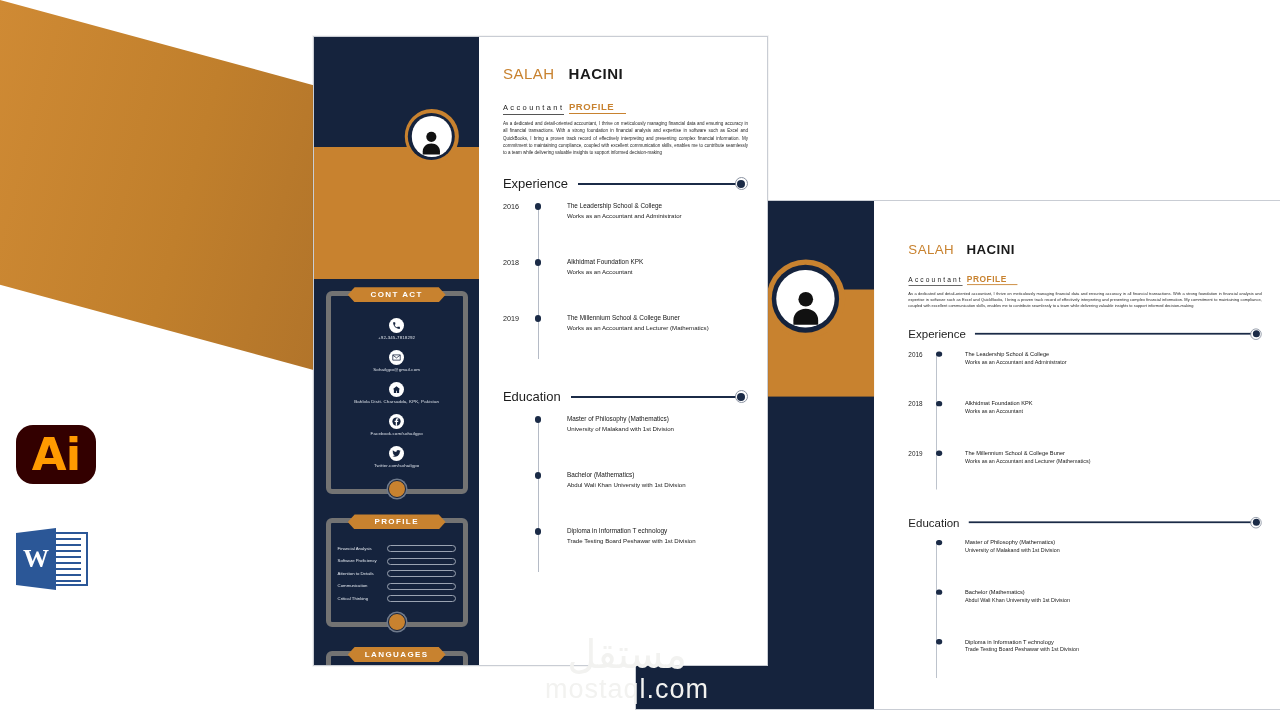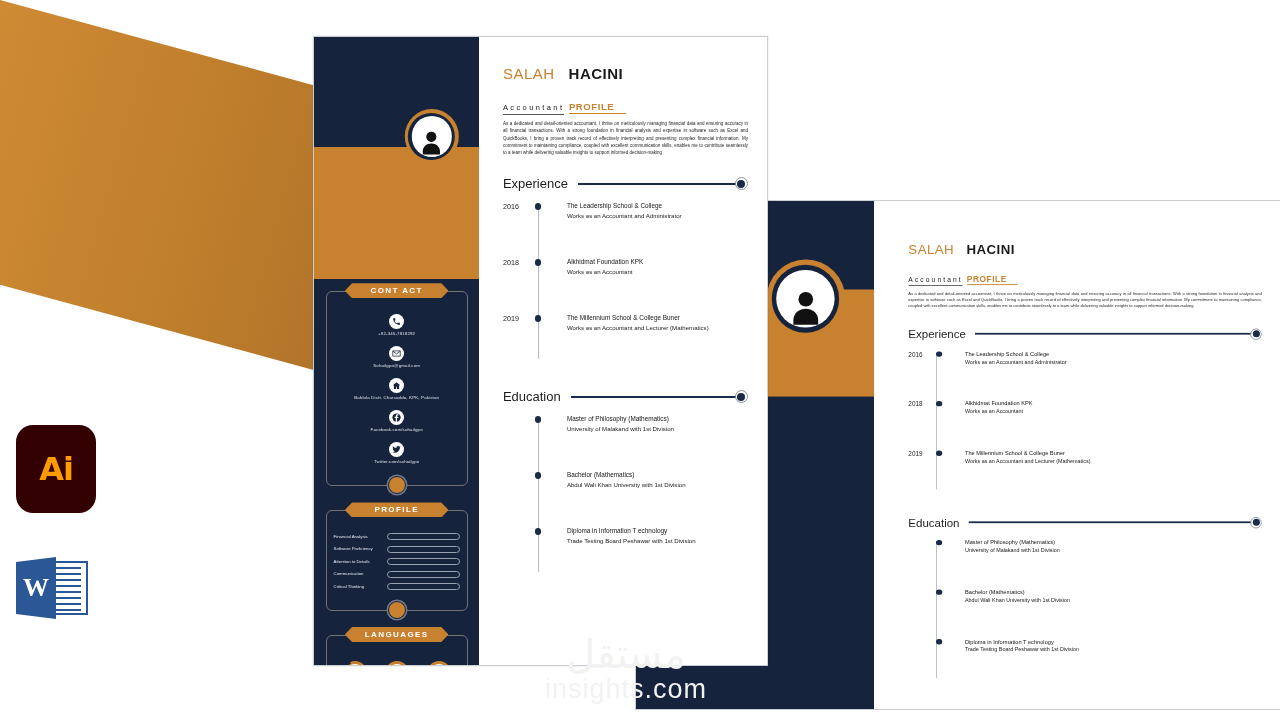--- a/index.html
+++ b/index.html
@@ -23,26 +23,26 @@
   }
   .band-navy {
     right: 0; top: 290px; width: 295px; height: 400px;
     background: linear-gradient(100deg, #1c2942 0%, #17223a 60%, #131d33 100%);
     clip-path: polygon(4% 0, 100% 16%, 100% 88%, 4% 70%);
   }
 
   
   .app-icons { position: absolute; left: 16px; top: 425px; z-index: 6; }
   .ai-icon {
-    width: 80px; height: 88px; border-radius: 17px;
+    width: 80px; height: 59px; border-radius: 17px;
     background: #330000;
     display: flex; align-items: center; justify-content: center;
     color: #ff9a00;
     font-family: "DejaVu Sans", sans-serif;
-    font-weight: bold; font-size: 32px; letter-spacing: -1px;
+    font-weight: bold; font-size: 45px; letter-spacing: -1px;
   }
   .word-icon {
     margin-top: 44px;
     width: 72px; height: 62px;
     position: relative;
   }
   .word-page {
     position: absolute; right: 0; top: 4px;
     width: 45px; height: 54px;
     background: #fff; border: 2px solid #2b5797;
@@ -118,21 +118,21 @@
     background: #ffffff;
     display: flex; align-items: flex-end; justify-content: center;
     overflow: hidden;
   }
   .avatar-inner svg { width: 62%; height: 74%; }
 
   
   .panel {
     position: relative;
     margin: 0 7% 0 7%;
-    border: 1px solid #737373;
+    border: 5px solid #737373;
     border-radius: 6px;
     padding: 13px 7px 14px 7px;
   }
   .panel-title-wrap {
     position: absolute; left: 50%; top: -9px;
     transform: translateX(-50%);
     width: 74%;
   }
   .panel-title {
     background: #c8822f;
@@ -697,16 +697,16 @@
             <div class="tl-t2">Trade Testing Board Peshawar with 1st Division</div>
           </div>
         </div>
       </div>
 
     </div>
   </div>
 
   <div class="watermark">
     <div class="wm-ar">مستقل</div>
-    <div class="wm-en">insights.com</div>
+    <div class="wm-en">mostaql.com</div>
   </div>
 
 </div>
 
 </body></html>

